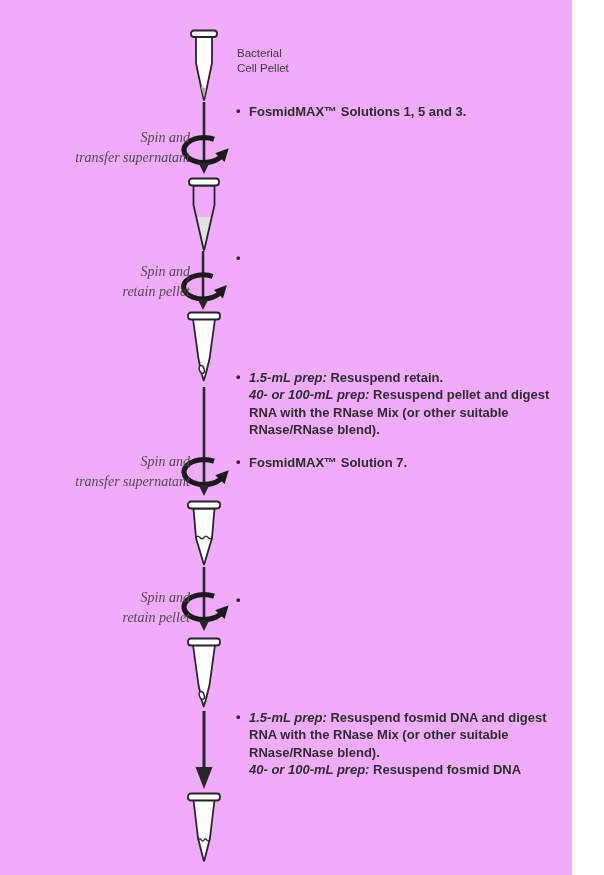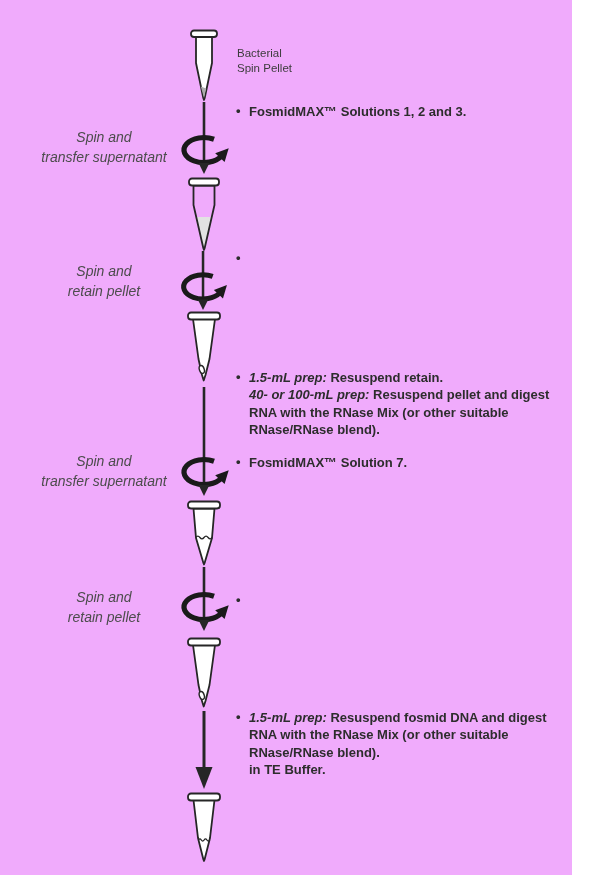--- a/index.html
+++ b/index.html
@@ -10,60 +10,60 @@
     font-family:"Liberation Sans", sans-serif;
     overflow:hidden;
   }
   .abs{position:absolute;}
   
   .step{color:#2d2d2d;font-size:13px;font-weight:bold;line-height:17.4px;white-space:nowrap;}
   .step .line{position:relative;padding-left:13px;}
   .step .dot{position:absolute;left:0;top:-1px;font-size:13px;}
   .step .ital{font-style:italic;}
   
-  .spin-label{color:#4c4c4c;font-size:14px;font-style:italic;line-height:19.5px;text-align:center;width:172px;}
+  .spin-label{color:#4c4c4c;font-size:14px;font-style:italic;line-height:19.5px;text-align:right;width:172px;font-family:Liberation Serif, serif;}
   
   .caption{color:#3c3c3c;font-size:11.5px;line-height:15px;}
   svg{display:block;}
 </style>
 </head>
 <body>
 
 <div class="canvas">
 
   <div class="abs" style="left:180px;top:29px;">
     <svg width="48" height="74" viewBox="0 0 48 74">
       <path d="M16,8 L16,34 L23.3,69 L24,71 L24.7,69 L32,34 L32,8 Z" fill="#ffffff" stroke="#262626" stroke-width="1.8" stroke-linejoin="round"></path>
       <polygon points="20.8,57.5 26.2,59.5 24,69" fill="#ababab"></polygon>
       <rect x="11" y="1.5" width="26" height="6.5" rx="3" fill="#ffffff" stroke="#262626" stroke-width="1.8"></rect>
     </svg>
   </div>
 
   <div class="abs caption" style="left:237px;top:46px;">
     <div>Bacterial</div>
-    <div>Spin Pellet</div>
+    <div>Cell Pellet</div>
   </div>
 
   <div class="abs" style="left:174px;top:102px;">
     <svg width="60" height="76" viewBox="0 0 60 76">
       <line x1="30" y1="0" x2="30" y2="63" stroke="#262626" stroke-width="2.6"></line>
       <path d="M40,37.2 A 20 12.5 0 1 0 47.3,54.3" fill="none" stroke="#1a1a1a" stroke-width="5.2"></path>
       <polygon points="41.2,51.3 50.6,60.1 54.7,46.2" fill="#1a1a1a"></polygon>
       <polygon points="24.6,61 35.4,61 30,72" fill="#262626"></polygon>
     </svg>
   </div>
 
   <div class="abs spin-label" style="left:18px;top:128px;">
     <div>Spin and</div>
     <div>transfer supernatant</div>
   </div>
 
   <div class="abs step" style="left:236px;top:103px;">
     <div class="line"><span class="dot">•</span><span class="ital"></span></div>
-    <div class="line"><span class="ital"></span><span>FosmidMAX™ Solutions 1, 2 and 3.</span></div>
+    <div class="line"><span class="ital"></span><span>FosmidMAX™ Solutions 1, 5 and 3.</span></div>
   </div>
 
   <div class="abs" style="left:180px;top:177px;">
     <svg width="48" height="76" viewBox="0 0 48 76">
       <polygon points="16.3,40 31.7,40 24,72" fill="#e2e2e2"></polygon>
       <path d="M13.5,8.5 L13.5,28 L23.3,71 L24,73 L24.7,71 L34.5,28 L34.5,8.5 Z" fill="none" stroke="#262626" stroke-width="1.8" stroke-linejoin="round"></path>
       <rect x="9" y="1.5" width="30" height="7" rx="3" fill="#ffffff" stroke="#262626" stroke-width="1.8"></rect>
     </svg>
   </div>
 
@@ -157,21 +157,21 @@
     <svg width="60" height="79" viewBox="0 0 60 79">
       <line x1="30" y1="0" x2="30" y2="60" stroke="#262626" stroke-width="3"></line>
       <polygon points="21.5,56 38.5,56 30,78" fill="#262626"></polygon>
     </svg>
   </div>
 
   <div class="abs step" style="left:236px;top:709px;">
     <div class="line"><span class="dot">•</span><span class="ital">1.5-mL prep:</span><span> Resuspend fosmid DNA and digest</span></div>
     <div class="line"><span class="ital"></span><span>RNA with the RNase Mix (or other suitable</span></div>
     <div class="line"><span class="ital"></span><span>RNase/RNase blend).</span></div>
-    <div class="line"><span class="ital"></span><span>in TE Buffer.</span></div>
+    <div class="line"><span class="ital">40- or 100-mL prep:</span><span> Resuspend fosmid DNA</span></div>
   </div>
 
   <div class="abs" style="left:180px;top:792px;">
     <svg width="48" height="72" viewBox="0 0 48 72">
       <path d="M13.5,8 L18,46 L23.4,67.5 L24,69 L24.6,67.5 L30,46 L34.5,8 Z" fill="#ffffff" stroke="#262626" stroke-width="1.8" stroke-linejoin="round"></path>
       <path d="M18.5,48 q1.4,-2.2 2.8,0 q1.4,2.2 2.8,0 q1.4,-2.2 2.8,0 q1.4,2.2 2.8,0" fill="none" stroke="#262626" stroke-width="1.3"></path>
       <rect x="8" y="1.5" width="32" height="7" rx="3" fill="#ffffff" stroke="#262626" stroke-width="1.8"></rect>
     </svg>
   </div>
 

